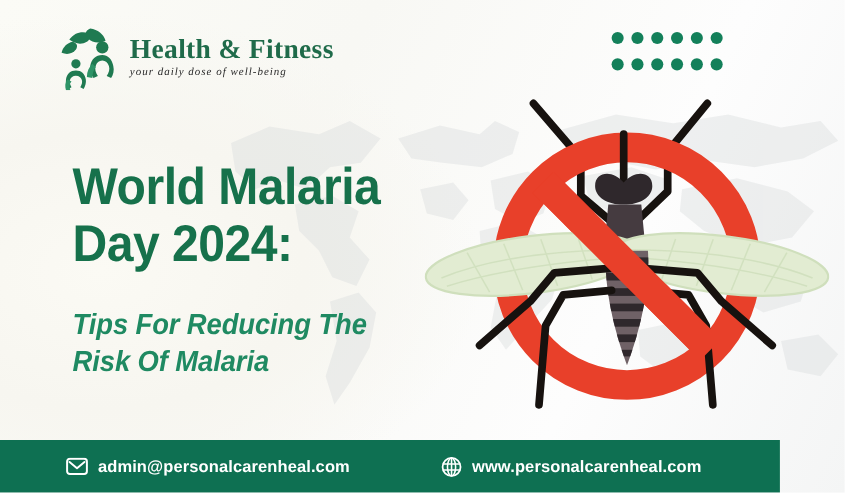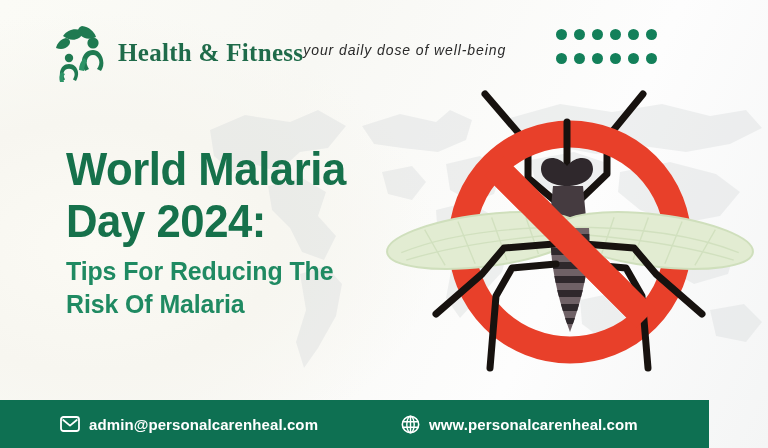--- a/index.html
+++ b/index.html
@@ -26,30 +26,30 @@
     pointer-events:none;
   }
   #worldmap path { fill:#d9dcdd; }
 
   
   #logo {
     position:absolute; left:52px; top:22px;
     display:flex; align-items:center; gap:8px;
   }
   #logo-mark { width:58px; height:60px; flex:none; }
-  #logo-words { display:flex; flex-direction:row; line-height:1; }
+  #logo-words { display:flex; flex-direction:column; line-height:1; }
   .brand-name {
     font-family:"Liberation Serif", serif;
     font-weight:700; font-size:25px;
     color:#1f6b4a; letter-spacing:.3px;
     white-space:nowrap;
   }
   .brand-tag {
-    font-family:Liberation Sans, sans-serif;
-    font-style:italic; font-size:14px;
+    font-family:Liberation Serif, serif;
+    font-style:italic; font-size:10px;
     color:#2a2a2a; letter-spacing:.9px;
     margin-top:3px; white-space:nowrap;
   }
 
   
   #dot-grid {
     position:absolute; left:556px; top:29px;
     display:grid;
     grid-template-columns:repeat(6, 18px);
     grid-template-rows:repeat(2, 18px);
@@ -75,21 +75,21 @@
   .s-line {
     font-family:"Liberation Sans Narrow","Liberation Sans", sans-serif;
     font-weight:700;
     font-size:26.5px; line-height:33px;
     color:#1f8a62;
     letter-spacing:-.1px;
     transform:scaleX(.94);
     transform-origin:left center;
     white-space:nowrap;
   }
-  #sub-headline { margin-top:8px; }
+  #sub-headline { margin-top:32px;font-style:italic; }
 
   
   #artwork {
     position:absolute; left:386px; top:82px;
     width:368px; height:318px;
   }
 
   
   #footer {
     position:absolute; left:0; bottom:0;

